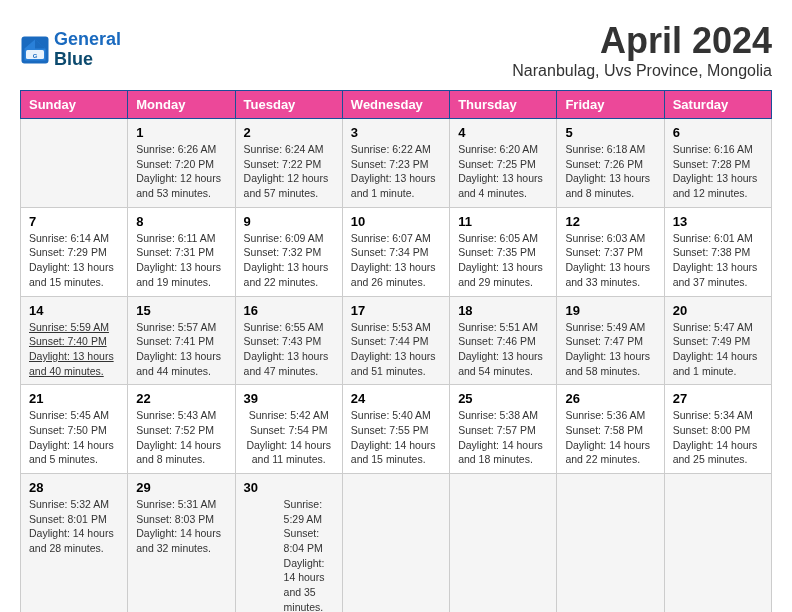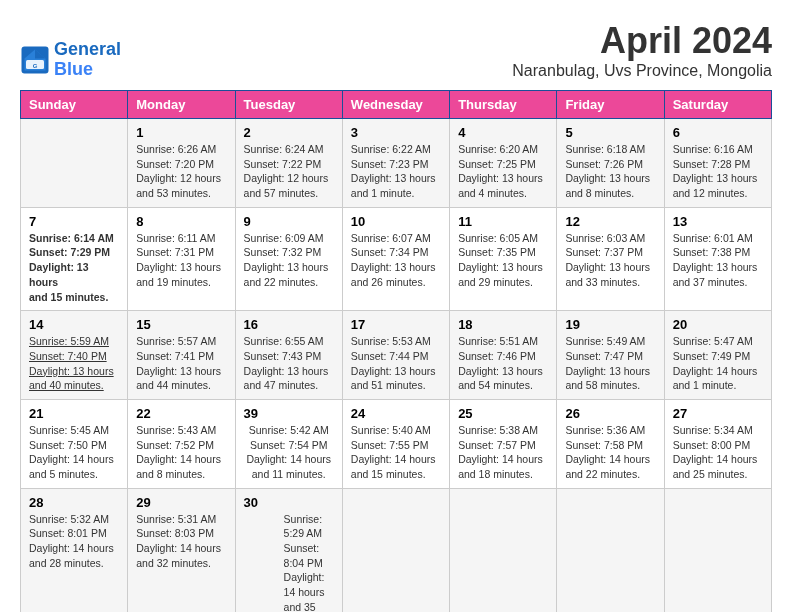--- a/index.html
+++ b/index.html
@@ -6,21 +6,21 @@
     body {
       font-family: Arial, sans-serif;
       background: #fff;
       width: 792px;
       min-height: 612px;
       padding: 20px;
     }
     .header-section {
       display: flex;
       justify-content: space-between;
-      align-items: flex-end;
+      align-items: center;
       margin-bottom: 10px;
     }
     .logo {
       display: flex;
       align-items: center;
       gap: 4px;
     }
     .logo-text {
       font-size: 18px;
       font-weight: bold;
@@ -92,21 +92,21 @@
     <svg class="logo-icon" viewBox="0 0 40 40">
       <rect x="2" y="2" width="36" height="36" rx="4" fill="#1a6abf"></rect>
       <polygon points="20,6 34,18 34,34 6,34 6,18" fill="#2980d9"></polygon>
       <polygon points="20,6 34,18 20,18" fill="#1a6abf"></polygon>
       <rect x="8" y="20" width="24" height="12" rx="2" fill="white" opacity="0.9"></rect>
       <text x="20" y="30" text-anchor="middle" font-size="8" font-weight="bold" fill="#1a6abf">G</text>
     </svg>
     <div>
       <div class="logo-text">
         <span>General</span><br>
-        <span style="color:#3b82f6;">Blue</span>
+        <span style="color:#0c4a6e;">Blue</span>
       </div>
     </div>
   </div>
   <div class="title-section">
     <div class="main-title">April 2024</div>
     <div class="subtitle">Naranbulag, Uvs Province, Mongolia</div>
   </div>
 </div>
 
 <table>
@@ -163,21 +163,21 @@
           <div class="day-number">6</div>
           <div class="day-info" style="white-space: pre-line;">Sunrise: 6:16 AM
 Sunset: 7:28 PM
 Daylight: 13 hours
 and 12 minutes.</div>
         </td>
       </tr>
       <tr>
         <td>
           <div class="day-number">7</div>
-          <div class="day-info" style="white-space: pre-line; font-weight: bold;">Sunrise: 6:14 AM
+          <div class="day-info" style="white-space: pre-line;">Sunrise: 6:14 AM
 Sunset: 7:29 PM
 Daylight: 13 hours
 and 15 minutes.</div>
         </td>
         <td>
           <div class="day-number">8</div>
           <div class="day-info" style="white-space: pre-line;">Sunrise: 6:11 AM
 Sunset: 7:31 PM
 Daylight: 13 hours
 and 19 minutes.</div>

